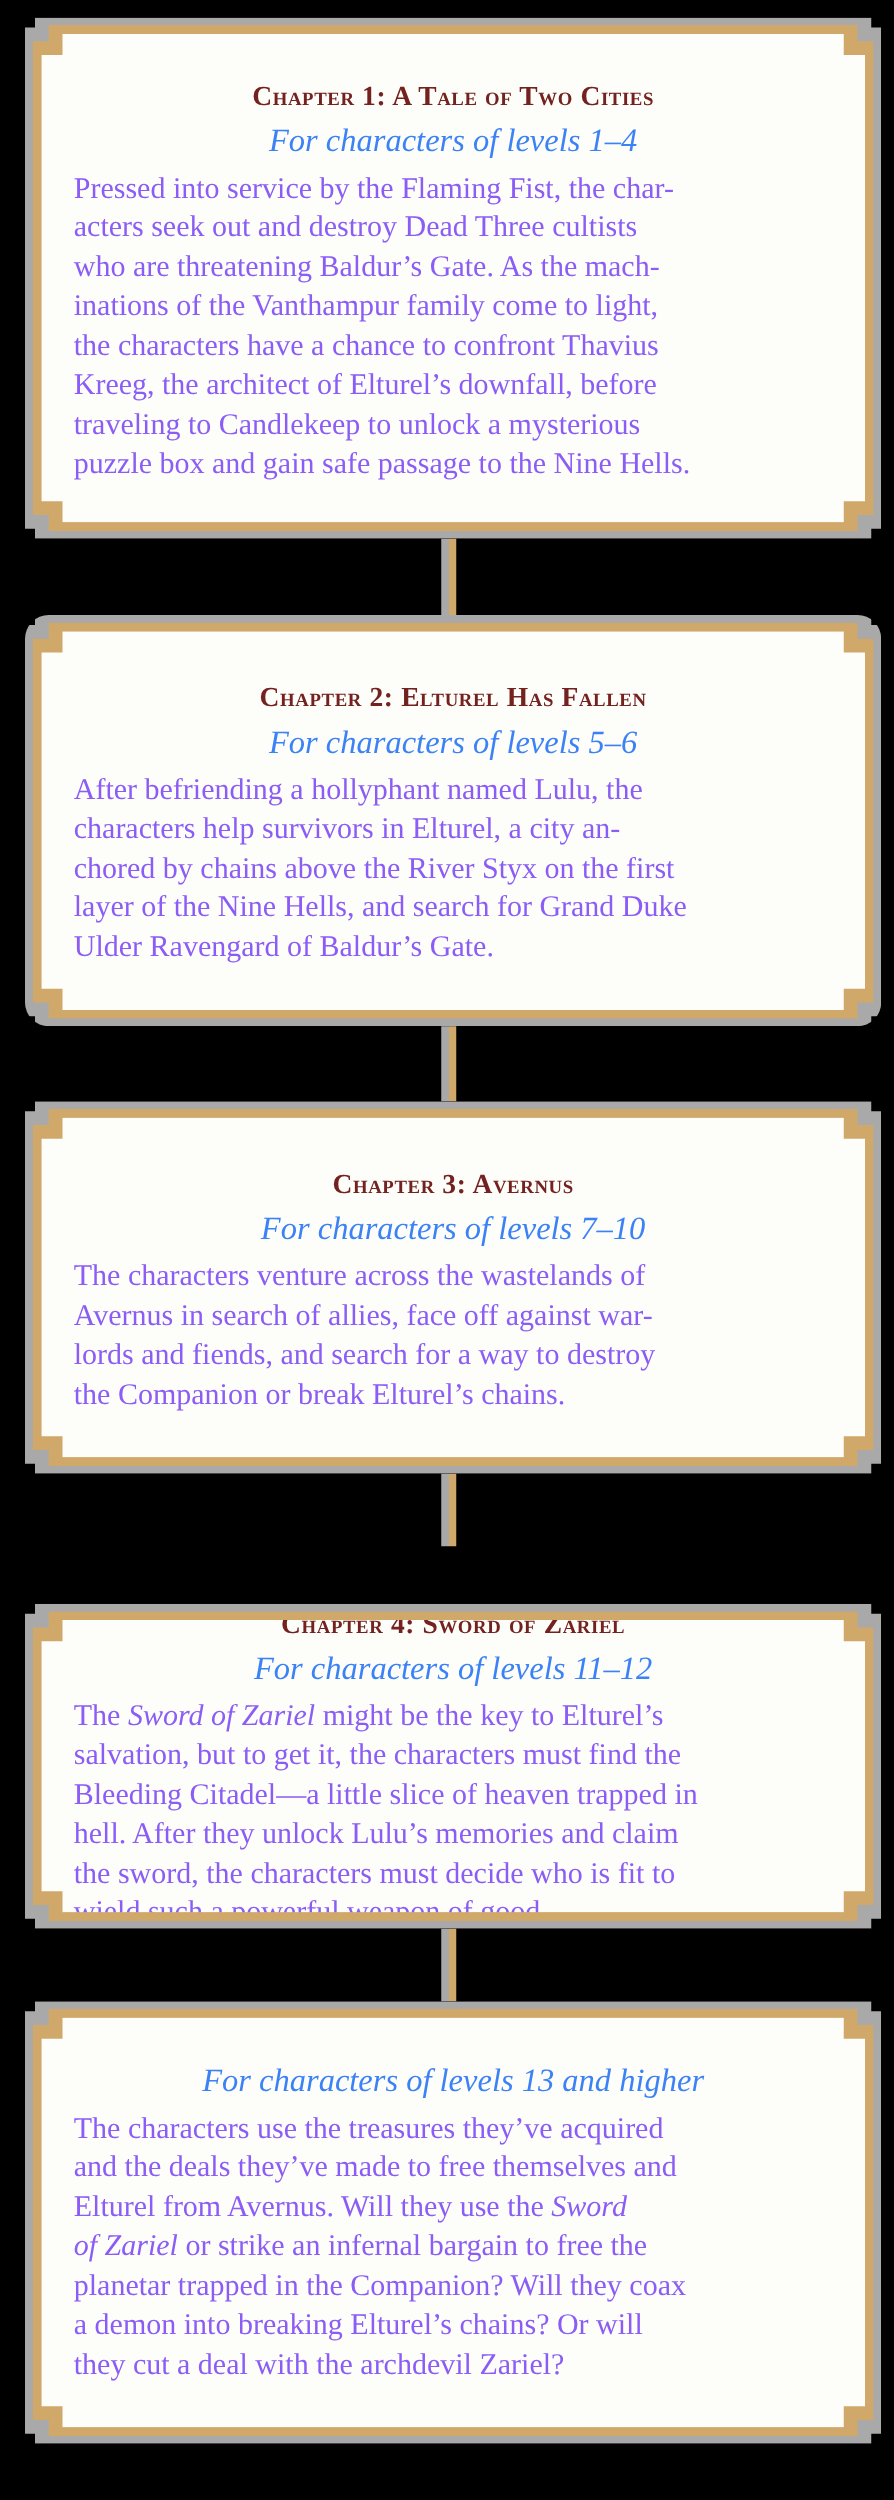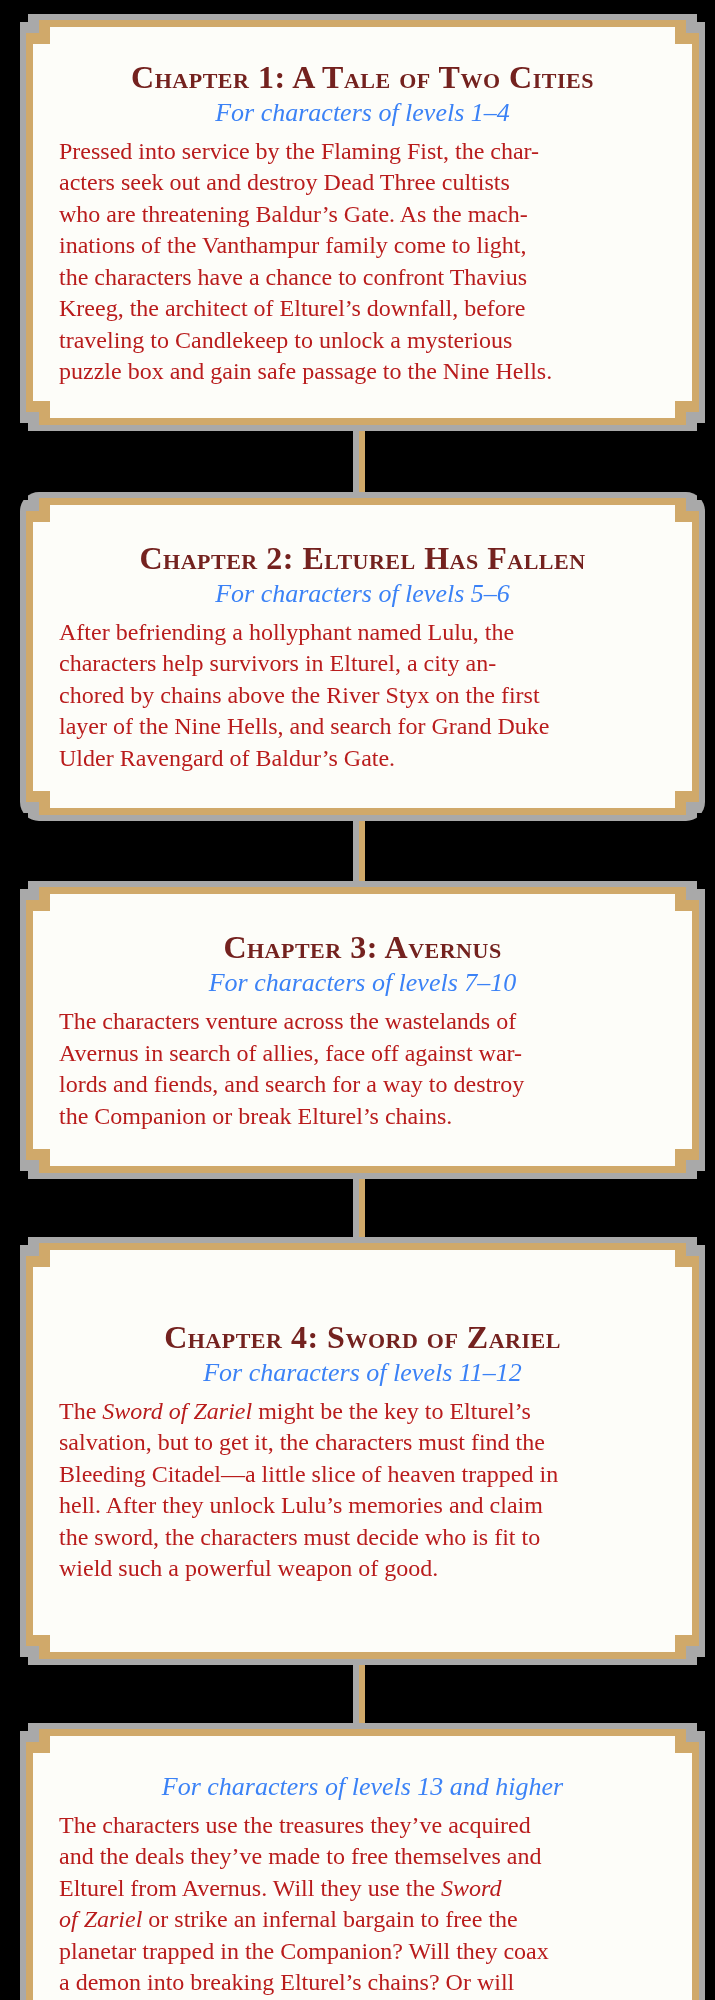--- a/index.html
+++ b/index.html
@@ -44,46 +44,46 @@
     display: flex;
     flex-direction: column;
     justify-content: center;
     clip-path: polygon(0 17px, 17px 17px, 17px 0, calc(100% - 17px) 0, calc(100% - 17px) 17px, 100% 17px,
                        100% calc(100% - 17px), calc(100% - 17px) calc(100% - 17px), calc(100% - 17px) 100%,
                        17px 100%, 17px calc(100% - 17px), 0 calc(100% - 17px));
   }
   .h-box1 { height: 417px; }
   .h-box2 { height: 329px; border-radius: 19px; }
   .h-box3 { height: 298px; }
-  .h-box4 { height: 428px; }
+  .h-box4 { height: 260px; margin-top: 46px; }
   .h-box5 { height: 354px; }
 
   .chapter-title {
     margin: 0;
     text-align: center;
     font-variant: small-caps;
     font-weight: 700;
-    font-size: 32px;
+    font-size: 22px;
     line-height: 38px;
     letter-spacing: 0.5px;
     color: #74221f;
   }
   .chapter-sub {
     margin: 2px 0 0 0;
     text-align: center;
     font-style: italic;
     font-size: 26px;
     line-height: 30px;
     color: #3b82f6;
   }
   .chapter-body {
     margin: 8px 0 0 0;
     font-size: 24px;
     line-height: 31.5px;
-    color: #b91c1c;
+    color: #8b5cf6;
     text-align: left;
     white-space: pre-line;
   }
   .chapter-body em { font-style: italic; }
 
   
   .connector {
     width: 12px;
     margin-left: 353px;
     background: linear-gradient(to right, #a9a9a9 0, #a9a9a9 6px, #d0a96a 6px, #d0a96a 12px);

